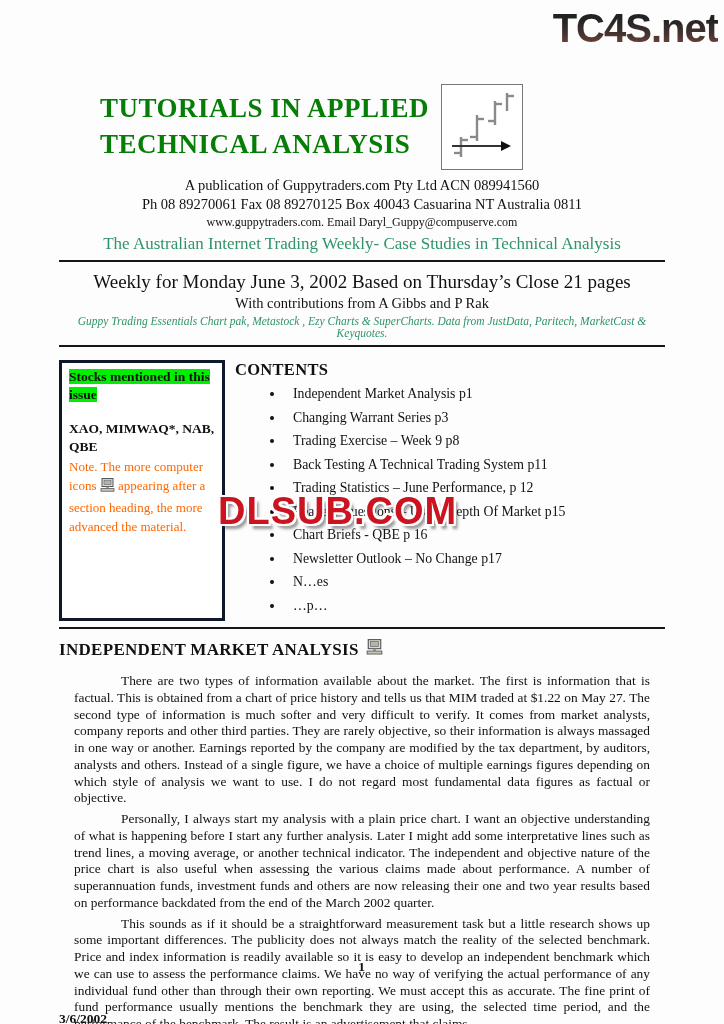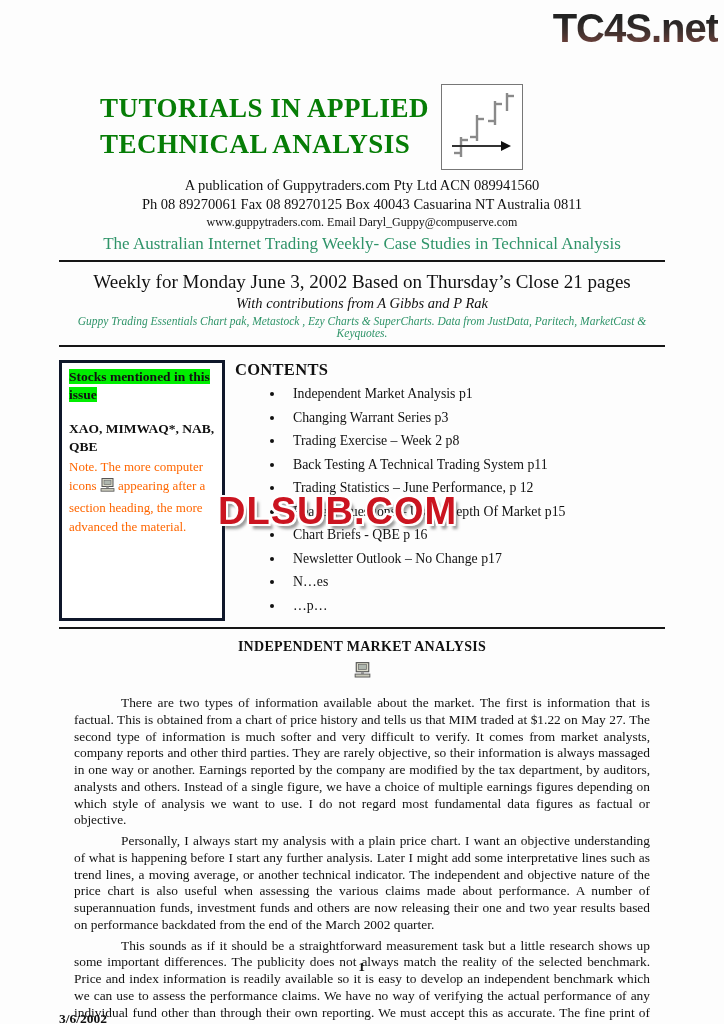--- a/index.html
+++ b/index.html
@@ -42,38 +42,38 @@
 
   .center-line{text-align:center;margin:0 59px;}
   .pub1{font-size:14.5px;margin-top:7px;}
   .pub2{font-size:14.5px;margin-top:2px;}
   .pub3{font-size:12px;margin-top:2px;}
   .subtitle{font-size:17px;color:#2f9469;margin-top:4px;}
 
   .rule{border:none;border-top:2px solid #161616;margin:6px 59px 0;}
 
   .weekly{font-size:19px;margin-top:9px;}
-  .contrib{font-size:14.5px;font-style:italic;margin-top:2px;}
+  .contrib{font-size:14.5px;margin-top:2px;}
   .tools{font-size:11.5px;font-style:italic;color:#2f9469;margin-top:3px;}
 
   
   .row{display:flex;margin:13px 59px 0;gap:8px;min-height:206px;}
   .stocks-box{width:146px;flex:0 0 auto;border:3px solid #0f172a;padding:5px 7px;font-size:13px;background:#fff;}
   .stocks-heading{display:inline;background:#00ee00;font-weight:bold;font-size:13.5px;line-height:1.35;}
   .stocks-list{font-weight:bold;font-size:13.5px;margin-top:16px;line-height:1.3;}
   .stocks-note{color:#f60;font-size:13px;line-height:1.5;margin-top:1px;}
   .pc-icon{display:inline-block;vertical-align:-2px;}
 
   .contents{flex:1;padding-left:2px;}
   .contents-heading{font-weight:bold;font-size:16.5px;letter-spacing:.3px;}
   .contents ul{margin:6px 0 0;padding-left:50px;}
   .contents li{font-size:13.8px;margin-bottom:7.5px;padding-left:8px;}
 
   
-  .article-h{margin:10px 59px 0;font-size:14px;font-weight:bold;letter-spacing:.3px;display:flex;align-items:center;gap:7px;flex-direction:column;}
+  .article-h{margin:10px 59px 0;font-size:17px;font-weight:bold;letter-spacing:.3px;display:flex;align-items:center;gap:7px;}
   .para{margin:4px 74px 0;text-align:justify;text-indent:47px;font-size:13.4px;line-height:1.25;}
   .para.first{margin-top:13px;}
 
   
   .footer-date{position:absolute;left:59px;top:1011px;font-weight:bold;font-size:13.5px;}
   .footer-page{position:absolute;left:59px;top:959px;width:605px;text-align:center;font-weight:bold;font-size:13.5px;}
 </style>
 </head>
 <body>
 
@@ -132,21 +132,21 @@
             <rect x="1" y="10.6" width="13" height="2.6" fill="#c9c9ba" stroke="#555" stroke-width="0.8"></rect>
           </svg></span><span> appearing after a section heading, the more advanced the material.</span>
     </div>
   </div>
 
   <div class="contents">
     <div class="contents-heading">CONTENTS</div>
     <ul>
       <li>Independent Market Analysis p1</li>
       <li>Changing Warrant Series p3</li>
-      <li>Trading Exercise – Week 2 p8</li>
+      <li>Trading Exercise – Week 9 p8</li>
       <li>Back Testing A Technical Trading System p11</li>
       <li>Trading Statistics – June Performance, p 12</li>
       <li>Readers Questions – Using Depth Of Market p15</li>
       <li>Chart Briefs - QBE p 16</li>
       <li>Newsletter Outlook – No Change  p17</li>
       <li>N…es</li>
       <li>…p…</li>
     </ul>
   </div>
 </div>

